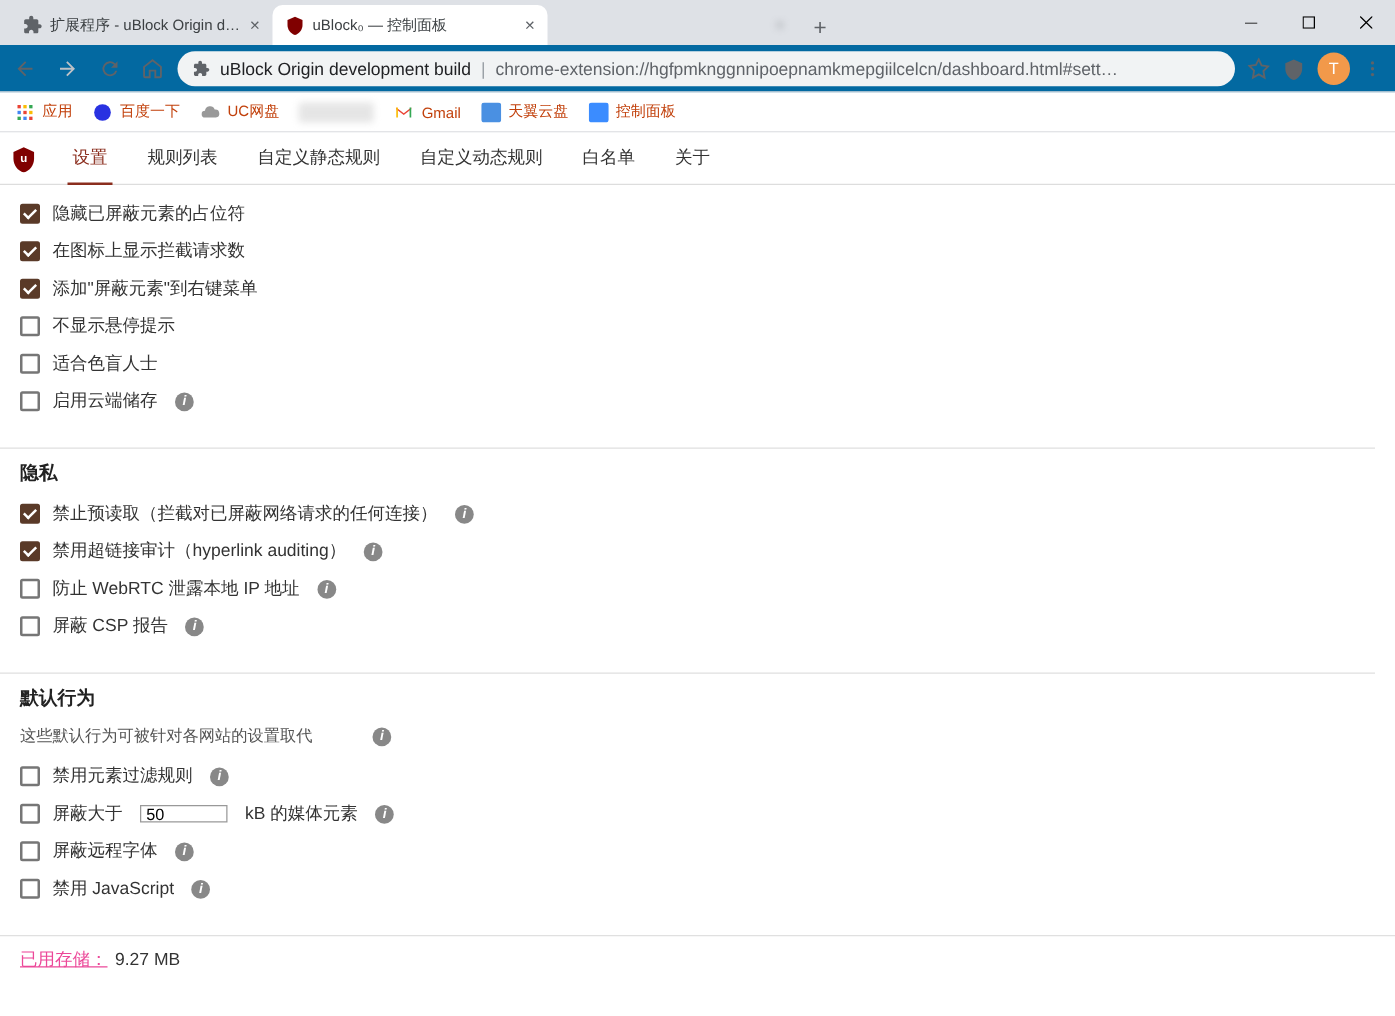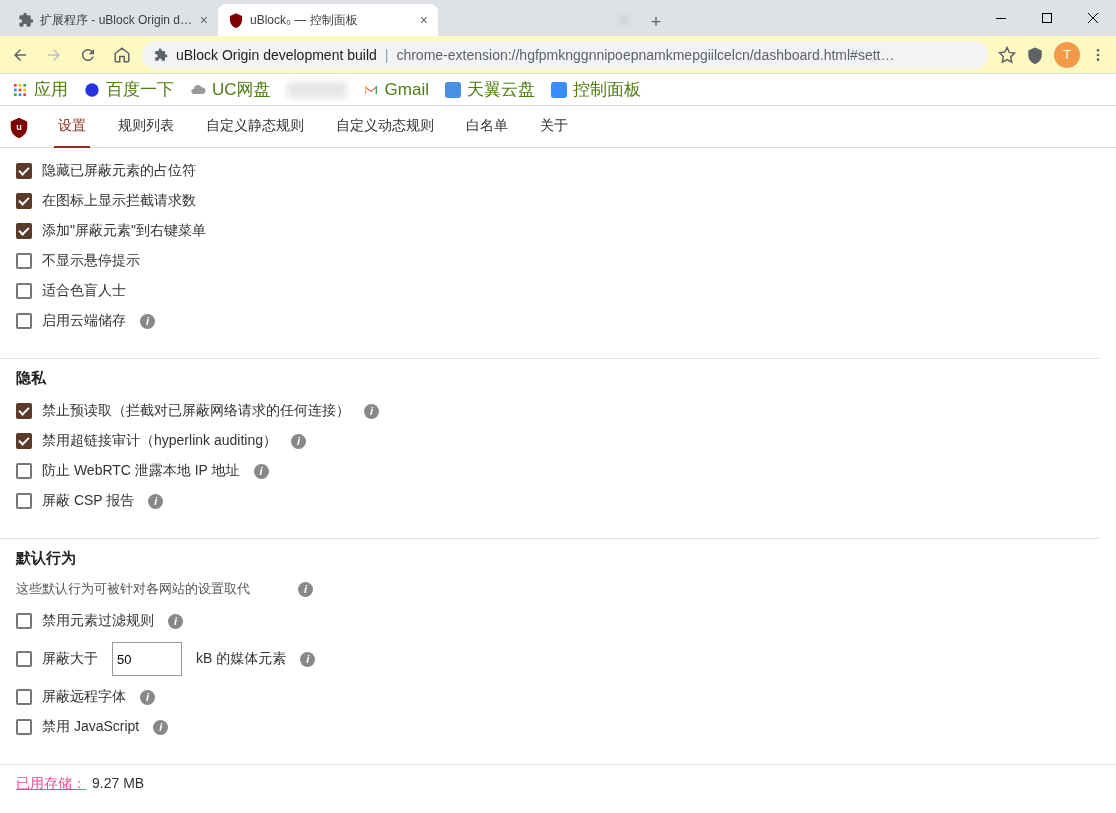--- a/index.html
+++ b/index.html
@@ -10,52 +10,52 @@
 .tab-bar { display: flex; align-items: flex-end; height: 36px; padding-left: 8px; }
 .tab { display: flex; align-items: center; height: 32px; padding: 0 10px; font-size: 12px; color: #3c4043; border-radius: 8px 8px 0 0; max-width: 220px; min-width: 0; gap: 6px; position: relative; }
 .tab.active { background: #fff; }
 .tab .ti { white-space: nowrap; overflow: hidden; text-overflow: ellipsis; flex: 1; }
 .tab .tx { font-size: 14px; color: #5f6368; cursor: pointer; }
 .tab .tic { width: 16px; height: 16px; flex-shrink: 0; }
 .newtab { width: 28px; height: 28px; display: flex; align-items: center; justify-content: center; color: #5f6368; font-size: 18px; cursor: pointer; margin-left: 4px; }
 .win-controls { margin-left: auto; display: flex; }
 .win-btn { width: 46px; height: 36px; display: flex; align-items: center; justify-content: center; color: #000; }
 
-.addr-row { display: flex; align-items: center; height: 38px; background: #fef9c3; padding: 0 6px; gap: 6px; border-bottom: 1px solid #dadce0; }
+.addr-row { display: flex; align-items: center; height: 38px; background: #0369a1; padding: 0 6px; gap: 6px; border-bottom: 1px solid #dadce0; }
 .nav-btn { width: 28px; height: 28px; display: flex; align-items: center; justify-content: center; color: #5f6368; border-radius: 50%; cursor: pointer; }
 .nav-btn.dis { color: #bdc1c6; }
 .omnibox { flex: 1; display: flex; align-items: center; height: 28px; background: #f1f3f4; border-radius: 14px; padding: 0 12px; font-size: 14px; color: #5f6368; gap: 8px; overflow: hidden; }
 .omnibox .ext-name { color: #202124; white-space: nowrap; }
 .omnibox .divider { color: #9aa0a6; }
 .omnibox .url { white-space: nowrap; overflow: hidden; text-overflow: ellipsis; }
 .right-icons { display: flex; align-items: center; gap: 10px; padding: 0 4px; }
 .avatar { width: 26px; height: 26px; border-radius: 50%; background: #f2994a; color: #fff; display: flex; align-items: center; justify-content: center; font-size: 13px; font-weight: 500; }
 
-.bk-row { display: flex; align-items: center; height: 32px; background: #fff; padding: 0 12px; gap: 16px; border-bottom: 1px solid #dadce0; font-size: 17px; color: #4d7c0f; }
+.bk-row { display: flex; align-items: center; height: 32px; background: #fff; padding: 0 12px; gap: 16px; border-bottom: 1px solid #dadce0; font-size: 12px; color: #c2410c; }
 .bk { display: flex; align-items: center; gap: 6px; cursor: pointer; }
 .bk-ic { width: 16px; height: 16px; }
 .bk-blur { filter: blur(3px); opacity: 0.5; width: 60px; height: 16px; background: #ccc; border-radius: 2px; }
 
 
 .ext-bar { display: flex; align-items: center; height: 42px; background: #fff; border-bottom: 1px solid #ddd; padding-left: 8px; gap: 24px; }
 .ext-logo { width: 22px; height: 22px; }
 .ext-tab { font-size: 14px; color: #333; padding: 11px 4px; cursor: pointer; border-bottom: 2px solid transparent; }
 .ext-tab.active { color: #8b2e1e; border-bottom: 2px solid #8b2e1e; }
 
 .content { padding: 8px 16px 0 16px; }
 .row { display: flex; align-items: center; padding: 6px 0; font-size: 14px; color: #333; gap: 10px; }
 .cb { width: 16px; height: 16px; border: 2px solid #767676; border-radius: 2px; flex-shrink: 0; position: relative; cursor: pointer; }
 .cb.checked { background: #5a3a28; border-color: #5a3a28; }
 .cb.checked::after { content: ""; position: absolute; left: 3px; top: 0px; width: 4px; height: 8px; border: solid #fff; border-width: 0 2px 2px 0; transform: rotate(45deg); }
 .info { width: 15px; height: 15px; border-radius: 50%; background: #888; color: #fff; display: inline-flex; align-items: center; justify-content: center; font-size: 11px; font-weight: bold; font-style: italic; margin-left: 4px; cursor: pointer; flex-shrink: 0; }
 .note { color: #888; margin-left: 6px; }
 
 .sect { font-size: 15px; font-weight: bold; color: #222; margin: 22px 0 8px -16px; padding-left: 16px; padding-top: 10px; border-top: 1px solid #e0e0e0; }
 .subtext { font-size: 13px; color: #555; padding: 4px 0 8px 0; display: flex; align-items: center; gap: 44px; }
-.num-input { width: 70px; height: 34px; border: 1px solid #999; padding: 0 4px; font-size: 13px; margin: 0 4px; }
+.num-input { width: 70px; height: 14px; border: 1px solid #999; padding: 0 4px; font-size: 13px; margin: 0 4px; }
 
 .storage-row { border-top: 1px solid #e0e0e0; margin: 22px -16px 0 -16px; padding: 10px 16px; font-size: 14px; color: #333; }
 .storage-row .lbl { color: #ec4899; margin-right: 6px; text-decoration: underline; }
 
 svg { display: block; }
 </style>
 </head>
 <body>
 
 <div class="browser-top">

